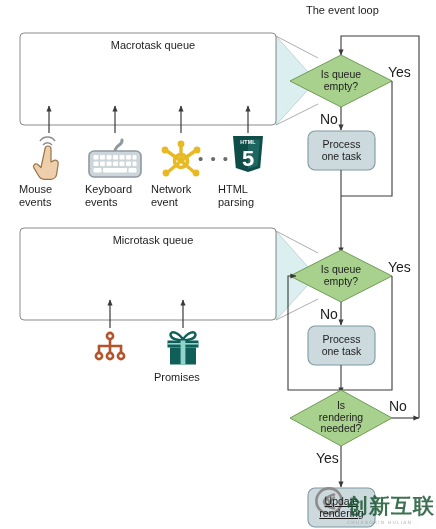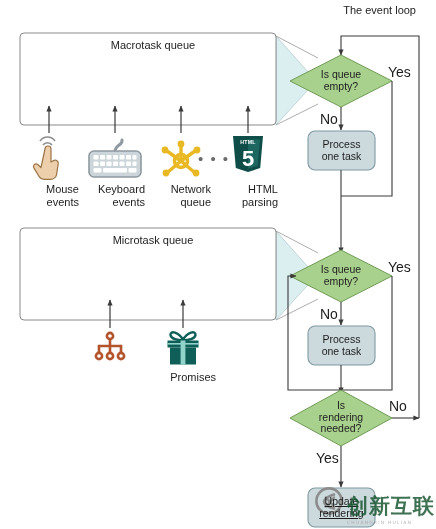--- a/index.html
+++ b/index.html
@@ -5,21 +5,21 @@
   html,body{margin:0;padding:0;background:#ffffff;}
   body{
     width:436px;height:529px;position:relative;overflow:hidden;
     font-family:"Liberation Sans","DejaVu Sans",sans-serif;
     color:#1a1a1a;
   }
   #stage{position:absolute;left:0;top:0;width:436px;height:529px;}
   svg#diagram{position:absolute;left:0;top:0;width:436px;height:529px;}
 
   .lbl{position:absolute;font-size:11px;line-height:12.5px;color:#1d1d1d;
-       text-align:right;white-space:pre-line;}
+       text-align:left;white-space:pre-line;}
   .lbl-title{font-size:11px;color:#1d1d1d;}
   .queue-title{position:absolute;font-size:11px;color:#1d1d1d;text-align:center;width:260px;}
   .node-text{position:absolute;font-size:10.5px;line-height:11.5px;text-align:center;
              color:#1d1d1d;white-space:pre-line;}
   .yn{position:absolute;font-size:14px;color:#1d1d1d;}
   .dots{position:absolute;font-size:15px;letter-spacing:1.5px;color:#6b6b6b;}
   .wm{position:absolute;opacity:.82;}
   .wm-text{font-family:"DejaVu Sans",sans-serif;font-size:21px;color:#14532d;font-weight:700;letter-spacing:1px;}
   .wm-sub{font-family:"DejaVu Sans",sans-serif;font-size:4.5px;color:#a6a6a6;letter-spacing:1.2px;}
 </style>
@@ -182,21 +182,21 @@
   <div class="lbl lbl-title" style="left:306px;top:4px;width:110px;">The event loop</div>
 
   <div class="queue-title" style="left:23px;top:39px;">Macrotask queue</div>
   <div class="queue-title" style="left:23px;top:234px;">Microtask queue</div>
 
   <div class="lbl" style="left:19px;top:183px;width:60px;">Mouse
 events</div>
   <div class="lbl" style="left:85px;top:183px;width:60px;">Keyboard
 events</div>
   <div class="lbl" style="left:151px;top:183px;width:60px;">Network
-queue</div>
+event</div>
   <div class="lbl" style="left:218px;top:183px;width:60px;">HTML
 parsing</div>
 
   <div class="dots" style="left:198px;top:150px;">• • •</div>
 
   <div class="lbl" style="left:154px;top:371px;width:62px;">Promises</div>
 
   <div class="node-text" style="left:306px;top:69px;width:70px;">Is queue
 empty?</div>
   <div class="node-text" style="left:308px;top:139px;width:67px;">Process

